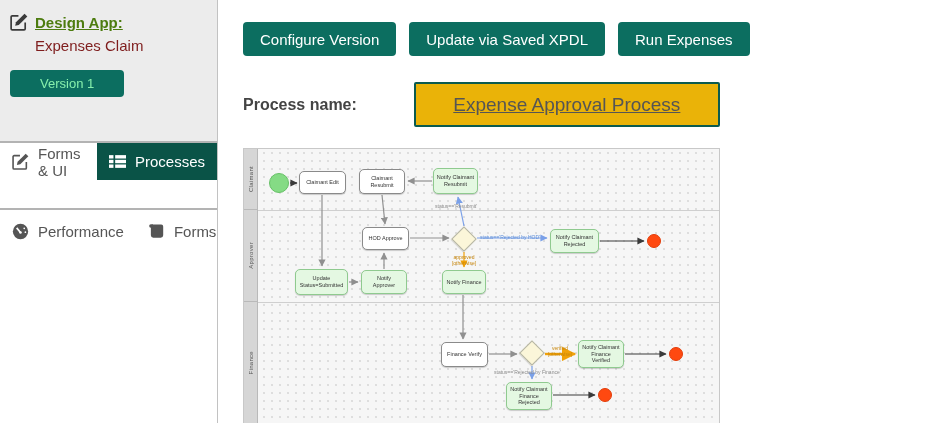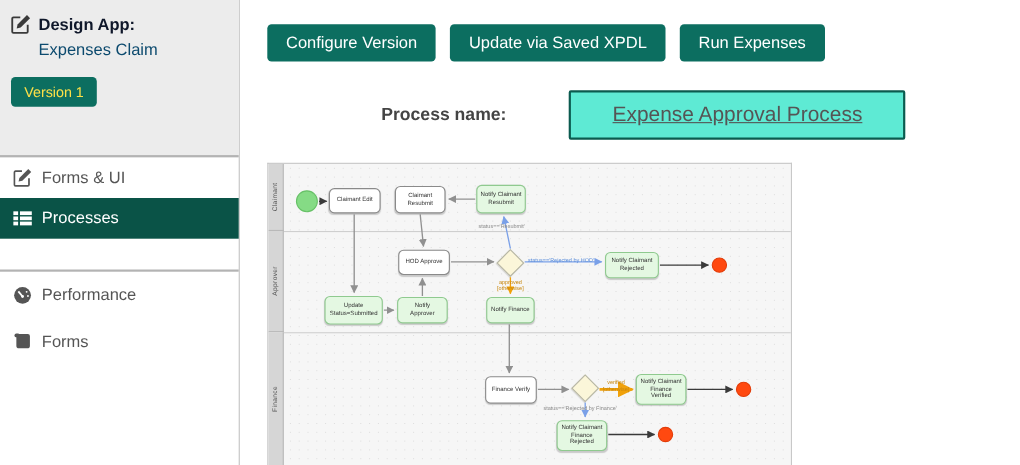--- a/index.html
+++ b/index.html
@@ -5,46 +5,46 @@
   * { margin:0; padding:0; box-sizing:border-box; }
   html,body { width:927px; height:423px; overflow:hidden; background:#fff;
     font-family:"Liberation Sans", sans-serif; }
   .app { display:flex; width:927px; height:423px; }
 
   
   .sidebar { width:218px; height:423px; background:#fff; border-right:1px solid #c2c2c2; flex:none; }
   .side-header { height:143px; background:#ececec; padding:13px 10px 0 10px; border-bottom:2px solid #b3b3b3; }
   .app-title-row { display:flex; align-items:center; gap:7px; }
   .app-title-row .icon { width:18px; height:18px; color:#3a3a3a; }
-  .app-label { font-size:15px; font-weight:bold; color:#0f172a; }
-  .app-name { font-size:15px; color:#0c4a6e; margin:6px 0 0 25px; }
+  .app-label { font-size:15px; font-weight:bold; color:#4d7c0f;text-decoration:underline; }
+  .app-name { font-size:15px; color:#7f1d1d; margin:6px 0 0 25px; }
   .badges { margin:16px 0 0 0; display:flex; gap:8px; }
-  .badge { background:#0c6e60; color:#fde047; font-size:13px; padding:6px 12px; border-radius:4px; cursor:default; }
-
-  .menu { display:flex; flex-direction:column; }
+  .badge { background:#0c6e60; color:#86efac; font-size:13px; padding:6px 30px; border-radius:4px; cursor:default; }
+
+  .menu { display:flex; flex-direction:row; }
   .menu-item { height:37px; display:flex; align-items:center; gap:9px; padding:0 12px; color:#555;
     font-size:15px; cursor:pointer; }
   .menu-item .icon { width:17px; height:17px; color:#555; flex:none; display:flex; align-items:center; justify-content:center; }
   .menu-item.selected { background:#0a5347; color:#fff; }
   .menu-item.selected .icon { color:#fff; }
   .side-gap { height:28px; }
   .side-divider { height:2px; background:#b3b3b3; }
   .menu2 { }
   .menu2 .menu-item { height:42px; }
 
   
   .main { flex:1; padding:22px 0 0 25px; position:relative; }
   .toolbar { display:flex; gap:13px; }
   .tbtn { background:#0c6e60; color:#fff; border:none; border-radius:4px; font-size:15px;
     font-family:"Liberation Sans", sans-serif; padding:9px 17px; height:34px; cursor:pointer; white-space:nowrap; }
-  .process-row { margin-top:26px; display:flex; align-items:center;justify-content:center; }
+  .process-row { margin-top:26px; display:flex; align-items:center; }
   .process-row label { font-size:16px; font-weight:bold; color:#444; }
   .pname-input { margin-left:57px; width:306px; height:45px; border:2px solid #0b5b4f; border-radius:2px;
     font-family:"Liberation Sans", sans-serif; font-size:19px; color:#555; text-align:center;
-    text-decoration:underline; background:#5eead4; outline:none; }
+    text-decoration:underline; background:#eab308; outline:none; }
 
   
   .diagram { position:relative; margin-top:21px; width:477px; height:275px;
     background:#f6f6f6; border:1px solid #c8c8c8; border-bottom:none;
     background-image:radial-gradient(circle, #dcdcdc 0.7px, transparent 0.8px);
     background-size:8px 8px; overflow:hidden; }
   .lane-strip { position:absolute; left:0; top:0; bottom:0; width:14px; z-index:3; }
   .lane-seg { position:absolute; left:0; width:14px; background:#d6d6d6; border-right:1px solid #b9b9b9;
     border-bottom:1px solid #b9b9b9; display:flex; align-items:center; justify-content:center; }
   .lane-seg span { writing-mode:vertical-rl; transform:rotate(180deg); font-size:6px; color:#555; letter-spacing:.3px; }

